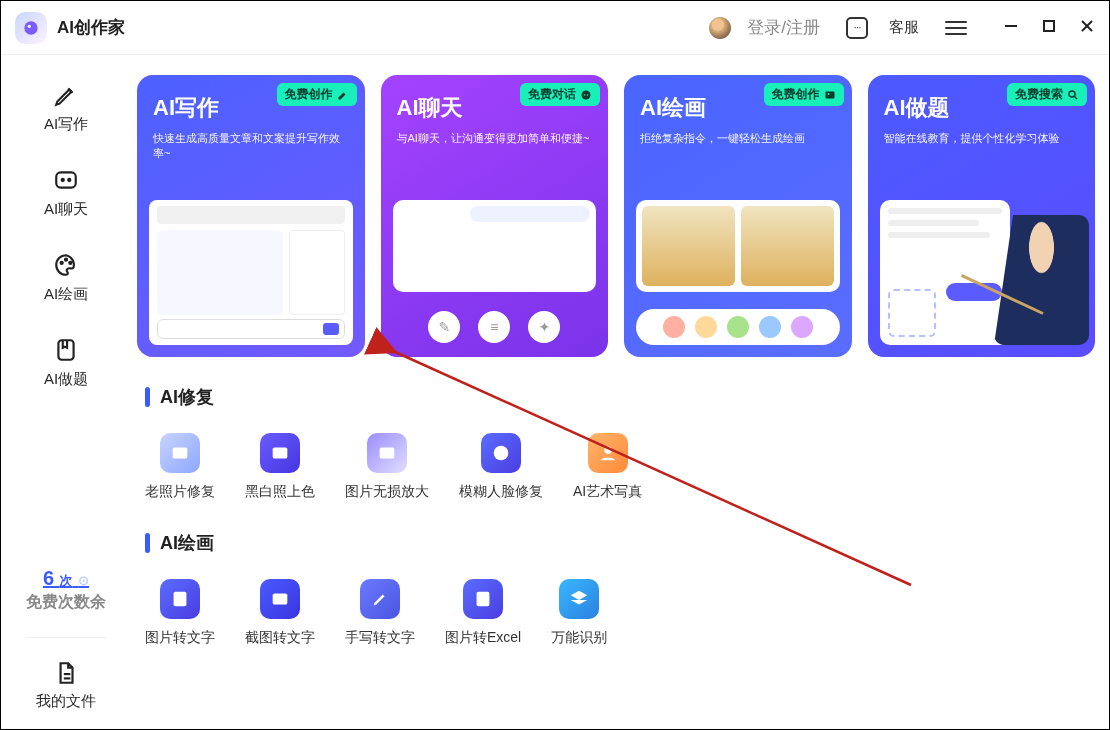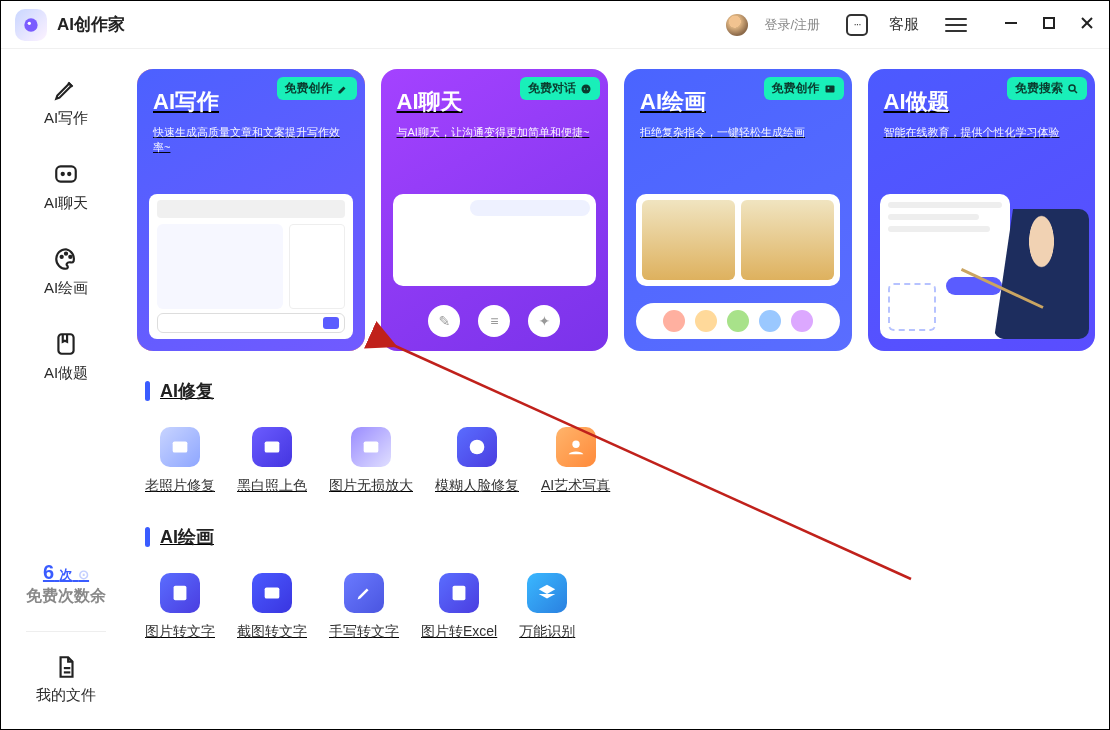--- a/index.html
+++ b/index.html
@@ -1,23 +1,23 @@
 <!DOCTYPE html>
 <html><head>
 <meta charset="utf-8">
 <style>
   * { margin: 0; padding: 0; box-sizing: border-box; font-family: "Microsoft YaHei", "PingFang SC", sans-serif; }
   body { background: #fff; width: 1110px; height: 730px; overflow: hidden; position: relative; border: 1px solid #000;}
-  .titlebar { height: 48px; display: flex; align-items: center; padding: 0 14px; gap: 10px; border-bottom: 1px solid #f0f0f0;}
+  .titlebar { height: 54px; display: flex; align-items: center; padding: 0 14px; gap: 10px; border-bottom: 1px solid #f0f0f0;}
   .logo { width: 32px; height: 32px; border-radius: 10px; background: linear-gradient(135deg,#c9d6ff,#fdf2ff); display:flex; align-items:center; justify-content:center;}
   .logo svg { width: 20px; height: 20px; }
   .title { font-size: 17px; font-weight: 600; color:#222;}
   .titlebar-spacer { flex: 1; }
   .avatar { width: 22px; height: 22px; border-radius: 50%; background: radial-gradient(circle at 40% 35%, #f2c390 30%, #dcb280 31%, #8c6a4a 70%); }
-  .login { color: #888; font-size: 13px; margin-right: 16px; margin-left:6px;}
+  .login { color: #888; font-size: 17px; margin-right: 16px; margin-left:6px;}
   .kefu { display:flex; align-items:center; gap:21px; color:#333; font-size:15px; font-weight:500;}
   .kefu-icon { width:22px; height:22px; border:2px solid #333; border-radius:5px; display:flex; align-items:center; justify-content:center; position:relative;}
   .kefu-icon::after { content:'···'; font-size:10px; line-height:1; color:#333; letter-spacing:-1px;}
   .menu-icon { width:22px; display:flex; flex-direction:column; gap:4px; margin:0 16px; }
   .menu-icon span { height:2px; background:#333; border-radius:1px;}
   .win-controls { display:flex; align-items:center; gap:22px; margin-left:10px;}
   .win-controls svg { width:16px; height:16px; }
   .win-btn { cursor:pointer; color:#222;}
 
   .body { display:flex; height: calc(100% - 52px); }
@@ -29,21 +29,21 @@
   .sidebar-spacer { flex:1;}
   .remaining { text-align:center; margin-bottom:24px;}
   .remaining .count { color:#3a5cff; font-size:20px; font-weight:600;text-decoration:underline;}
   .remaining .count small { font-size:13px; color:#3a5cff;}
   .remaining .sub { font-size:16px; color:#888; margin-top:2px;font-weight:bold;}
   .divider { width:80px; height:1px; background:#eee; margin-bottom:22px;}
   .my-files { display:flex; flex-direction:column; align-items:center; gap:6px; color:#2a2a2a; margin-bottom:20px; cursor:pointer;}
   .my-files svg { width:26px; height:26px; stroke:#222; fill:none; stroke-width:2;}
   .my-files span { font-size:15px;}
 
-  .content { flex:1; padding:20px 14px 12px 6px; overflow:hidden; position:relative;text-decoration:underline;}
+  .content { flex:1; padding:20px 14px 12px 6px; overflow:hidden; position:relative;}
 
   .cards-row { display:flex; gap:16px; margin-bottom:28px; }
   .card { width:234px; height:282px; border-radius:16px; padding:18px 16px; color:#fff; position:relative; overflow:hidden; cursor:pointer;}
   .card.selected::after { content:''; position:absolute; inset:-2px; border:2px solid #e4392f; border-radius:18px; pointer-events:none;}
   .card h2 { font-size:22px; font-weight:700; margin-bottom:8px;}
   .card p { font-size:11px; line-height:1.4; opacity:.95;}
   .card-tag { position:absolute; top:8px; right:8px; background:#19efb9; color:#0a3b2e; font-size:12px; font-weight:600; padding:3px 8px; border-radius:6px; display:flex; align-items:center; gap:4px;}
   .card-tag svg { width:12px; height:12px; }
   .card-preview { position:absolute; left:12px; right:12px; bottom:12px; height:145px; border-radius:10px;}
   .c-write { background:linear-gradient(150deg,#4c61ff,#715aff);} 
@@ -72,21 +72,21 @@
   .pv-ques .line{height:6px;background:#eee;border-radius:3px;margin-bottom:6px;}
   .pv-ques .box{position:absolute;left:8px;bottom:8px;width:48px;height:48px;border:2px dashed #b6c2ff;border-radius:6px;}
   .pv-ques .btn{position:absolute;right:8px;bottom:44px;width:56px;height:18px;background:#5a5cff;border-radius:9px;}
   .pv-ques .person{position:absolute;right:-6px;bottom:0;width:95px;height:130px;background:radial-gradient(ellipse at 50% 25%, #f1d2b3 18%, transparent 19%), linear-gradient(180deg,#1d2d5e 50%,#1d2d5e 50%); border-radius:10px; clip-path: polygon(20% 0,100% 0,100% 100%,0 100%);}
   .pv-ques .stick{position:absolute;right:40px;bottom:30px;width:90px;height:3px;background:#caa562;transform:rotate(25deg);transform-origin:right;}
 
   .section { margin-bottom:30px;}
   .section-title { display:flex; align-items:center; gap:10px; margin-bottom:24px; margin-left:8px;}
   .section-title .bar { width:5px; height:20px; background:#3a5cff; border-radius:3px;}
   .section-title span { font-size:18px; font-weight:700; color:#222;}
-  .tool-row { display:flex; gap:22px; margin-left:8px;}
+  .tool-row { display:flex; gap:30px; margin-left:8px;}
   .tool { display:flex; flex-direction:column; align-items:center; gap:10px; cursor:pointer;}
   .tool .tool-icon { width:40px; height:40px; border-radius:10px; display:flex; align-items:center; justify-content:center;}
   .tool span { font-size:14px; color:#333;}
   .ic1{background:linear-gradient(135deg,#c8d4ff,#8ea6ff);}
   .ic2{background:linear-gradient(135deg,#6b5cff,#4435e0);}
   .ic3{background:linear-gradient(135deg,#9a8cff,#e0dfff);}
   .ic4{background:linear-gradient(135deg,#5a6dff,#4a3de0);}
   .ic5{background:linear-gradient(135deg,#ffb46b,#ff8a3a);}
   .ic6{background:linear-gradient(135deg,#5a6dff,#4a3de0);}
   .ic7{background:linear-gradient(135deg,#4a5aff,#3a35e0);}

